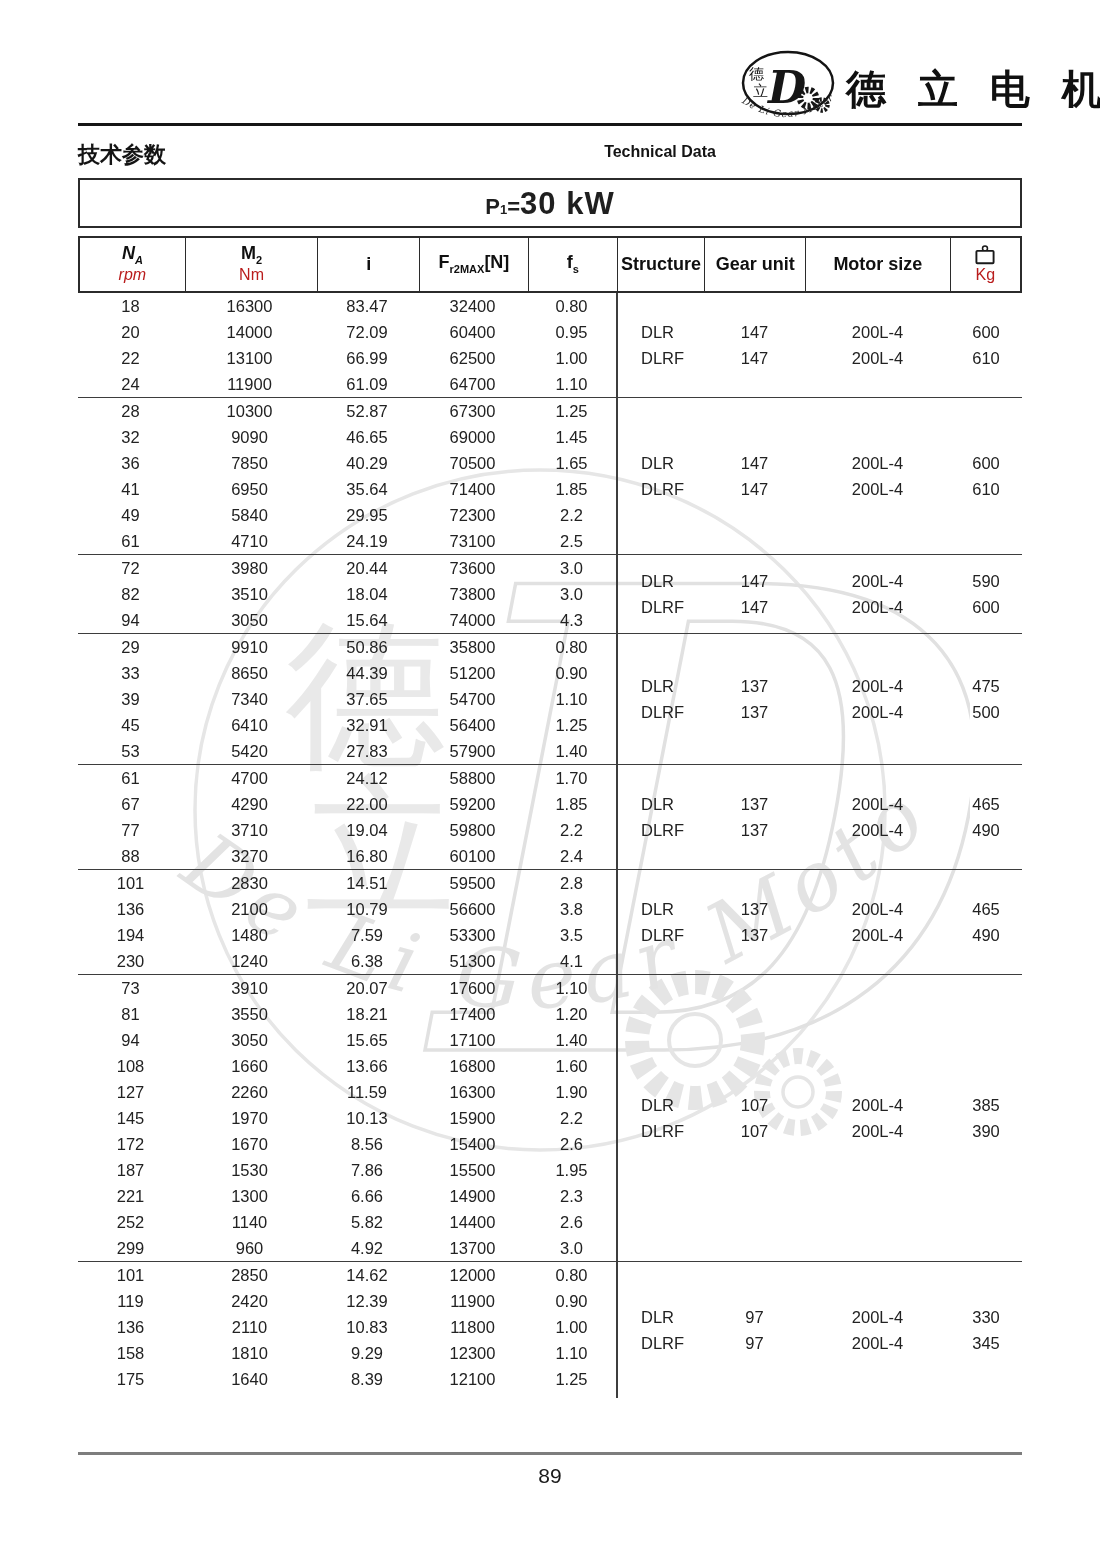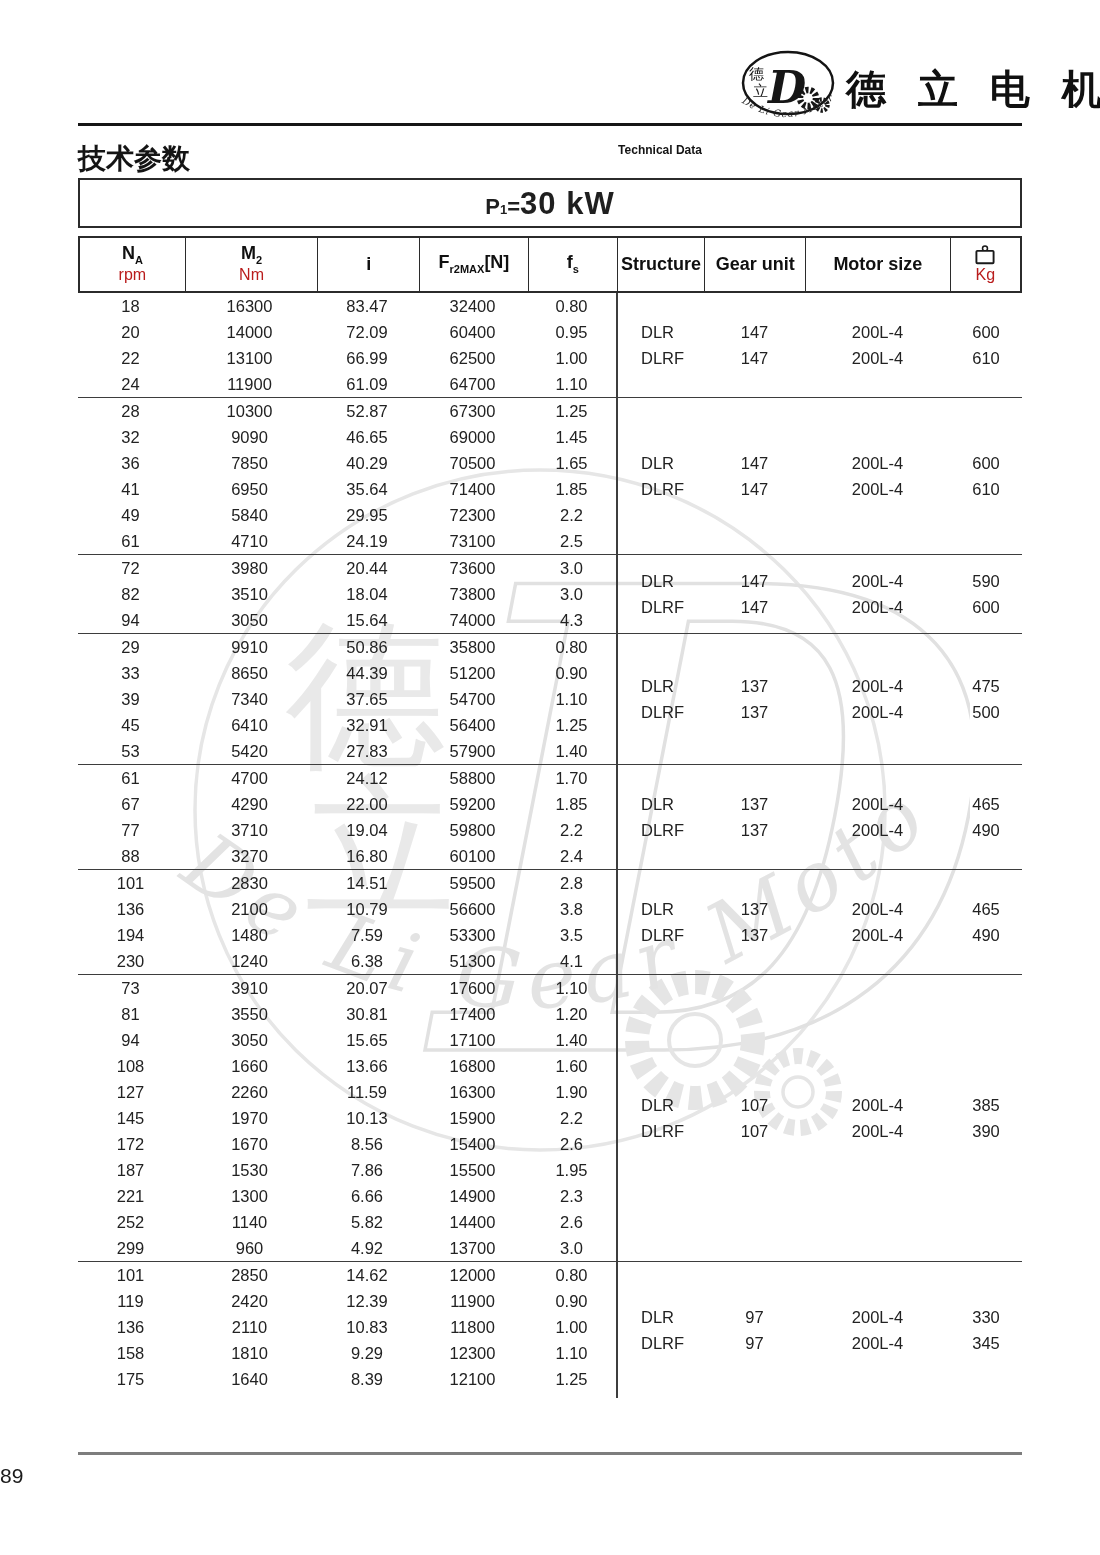--- a/index.html
+++ b/index.html
@@ -12,39 +12,39 @@
   
   .watermark { position:absolute; left:110px; top:420px; width:860px; height:780px; z-index:0; pointer-events:none; }
   
   .logo-svg { position:absolute; left:726px; top:48px; z-index:2; }
   .brand-name {
     position:absolute; left:846px; top:62px; z-index:2;
     font-family:"DejaVu Serif","Liberation Serif",serif;
     font-size:40px; font-weight:bold; letter-spacing:9px; color:#101010; white-space:nowrap;
   }
   .top-rule { position:absolute; left:78px; top:123px; width:944px; height:3px; background:#161616; z-index:2; }
-  .sec-cn { position:absolute; left:78px; top:140px; font-size:28px; font-weight:bold; color:#141414; z-index:2; }
-  .sec-en { position:absolute; left:660px; top:143px; transform:translateX(-50%); font-size:12px; font-weight:bold; color:#141414; z-index:2; }
+  .sec-cn { position:absolute; left:78px; top:140px; font-size:22px; font-weight:bold; color:#141414; z-index:2; }
+  .sec-en { position:absolute; left:660px; top:143px; transform:translateX(-50%); font-size:16px; font-weight:bold; color:#141414; z-index:2; }
   
   .power-box {
     position:absolute; left:78px; top:178px; width:944px; height:50px; z-index:2;
     border:2px solid #2b2b2b; background:#fff;
     display:flex; align-items:baseline; justify-content:center; padding-top:6px;
   }
   .pw-p  { font-size:22px; font-weight:bold; }
   .pw-sub{ font-size:13px; font-weight:bold; }
   .pw-eq { font-size:22px; font-weight:bold; }
   .pw-val{ font-size:31px; font-weight:bold; letter-spacing:1px; }
   
   .thead {
     position:absolute; left:78px; top:236px; width:944px; height:57px; z-index:2;
     display:flex; border:2px solid #2b2b2b; background:#fff;
   }
   .hc { display:flex; flex-direction:column; align-items:center; justify-content:center; border-left:1.5px solid #2b2b2b; }
-  .hc:first-child { border-left:none; }
+  .hc:first-child { border-left:none;font-style:italic; }
   .hc .main { font-weight:bold; font-size:18px; line-height:1.05; color:#101010; }
   .hc sub { font-size:11px; font-weight:bold; }
   .hc .unit { font-size:16px; line-height:1.15; color:#b91c1c; }
   .kg-label { font-size:17px; }
   .w0{width:105px}.w1{width:133px}.w2{width:102px}.w3{width:109px}.w4{width:89px}
   .w5{width:88px}.w6{width:101px}.w7{width:145px}.w8{width:70.5px}
   
   .tbody { position:absolute; left:78px; top:293px; width:944px; z-index:1; }
   .tbody::before { content:""; position:absolute; left:538px; top:0; height:100%; width:1.5px; background:#3d3d3d; }
   .group { position:relative; border-bottom:1px solid #3d3d3d; }
@@ -53,21 +53,21 @@
   .drow { display:flex; height:26px; align-items:center; }
   .dc { display:block; text-align:center; font-size:16.5px; color:#222; }
   .c0{width:105px}.c1{width:133px}.c2{width:102px}.c3{width:109px}.c4{width:89px}
   .ginfo { position:absolute; left:538px; top:0; bottom:0; width:406px; display:flex; flex-direction:column; justify-content:center; }
   .irow { display:flex; height:26px; align-items:center; }
   .ic { display:block; text-align:center; font-size:16.5px; color:#222; }
   .ic0{width:88px; text-align:left; padding-left:25px;}
   .ic1{width:101px}.ic2{width:145px}.ic3{width:72px}
   
   .footer-rule { position:absolute; left:78px; top:1452px; width:944px; height:3px; background:#7d7d7d; z-index:2; }
-  .page-num { position:absolute; left:0; top:1464px; width:1100px; font-size:21px; color:#1a1a1a; z-index:2; }
+  .page-num { position:absolute; left:0; top:1464px; width:1100px; text-align:center; font-size:21px; color:#1a1a1a; z-index:2; }
 </style>
 </head>
 <body>
 
 <div class="page">
 
   <svg class="watermark" viewBox="0 0 860 780" width="860" height="780">
     <ellipse cx="430" cy="390" rx="345" ry="340" fill="none" stroke="#e6e6e6" stroke-width="3.5"></ellipse>
     <text x="175" y="330" font-size="160" fill="#e9e9e9" font-family="DejaVu Serif,serif">德</text>
     <text x="195" y="480" font-size="150" fill="#e9e9e9" font-family="DejaVu Serif,serif">立</text>
@@ -448,21 +448,21 @@
           <div class="drow">
             <span class="dc c0">73</span>
             <span class="dc c1">3910</span>
             <span class="dc c2">20.07</span>
             <span class="dc c3">17600</span>
             <span class="dc c4">1.10</span>
           </div>
           <div class="drow">
             <span class="dc c0">81</span>
             <span class="dc c1">3550</span>
-            <span class="dc c2">30.81</span>
+            <span class="dc c2">18.21</span>
             <span class="dc c3">17400</span>
             <span class="dc c4">1.20</span>
           </div>
           <div class="drow">
             <span class="dc c0">94</span>
             <span class="dc c1">3050</span>
             <span class="dc c2">15.65</span>
             <span class="dc c3">17100</span>
             <span class="dc c4">1.40</span>
           </div>

